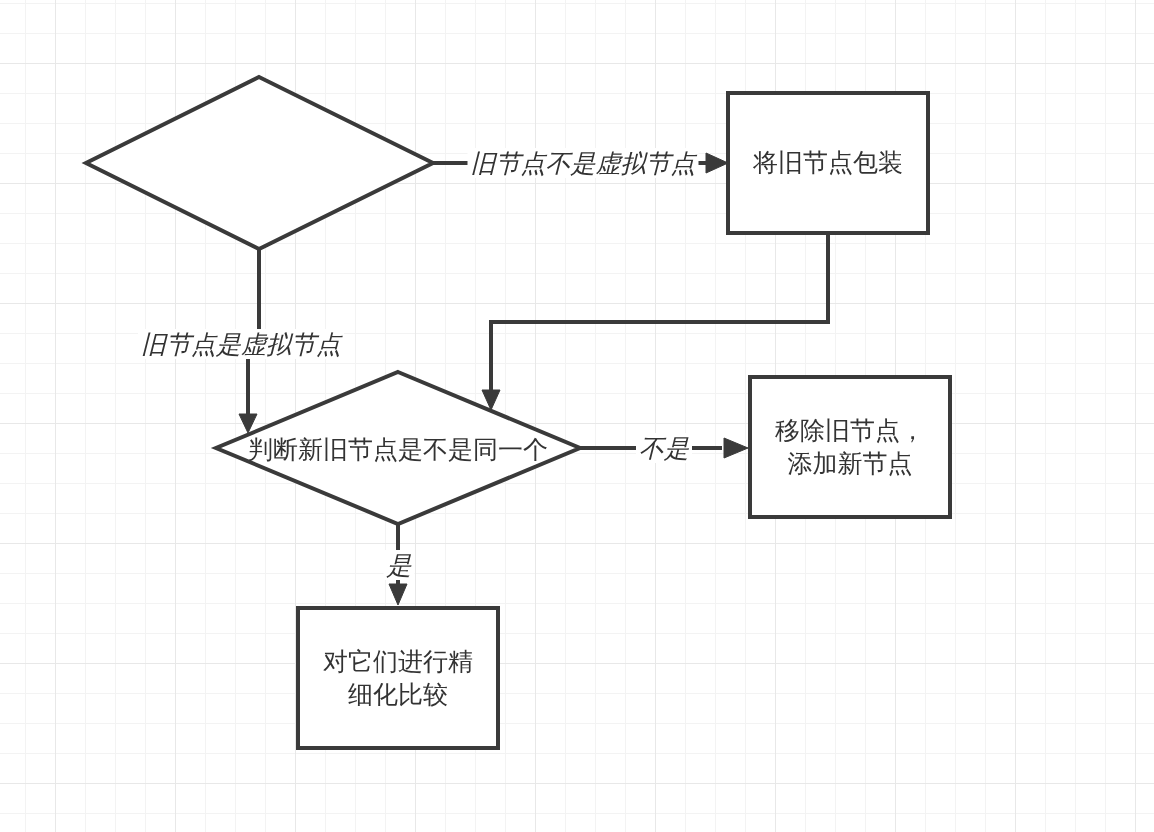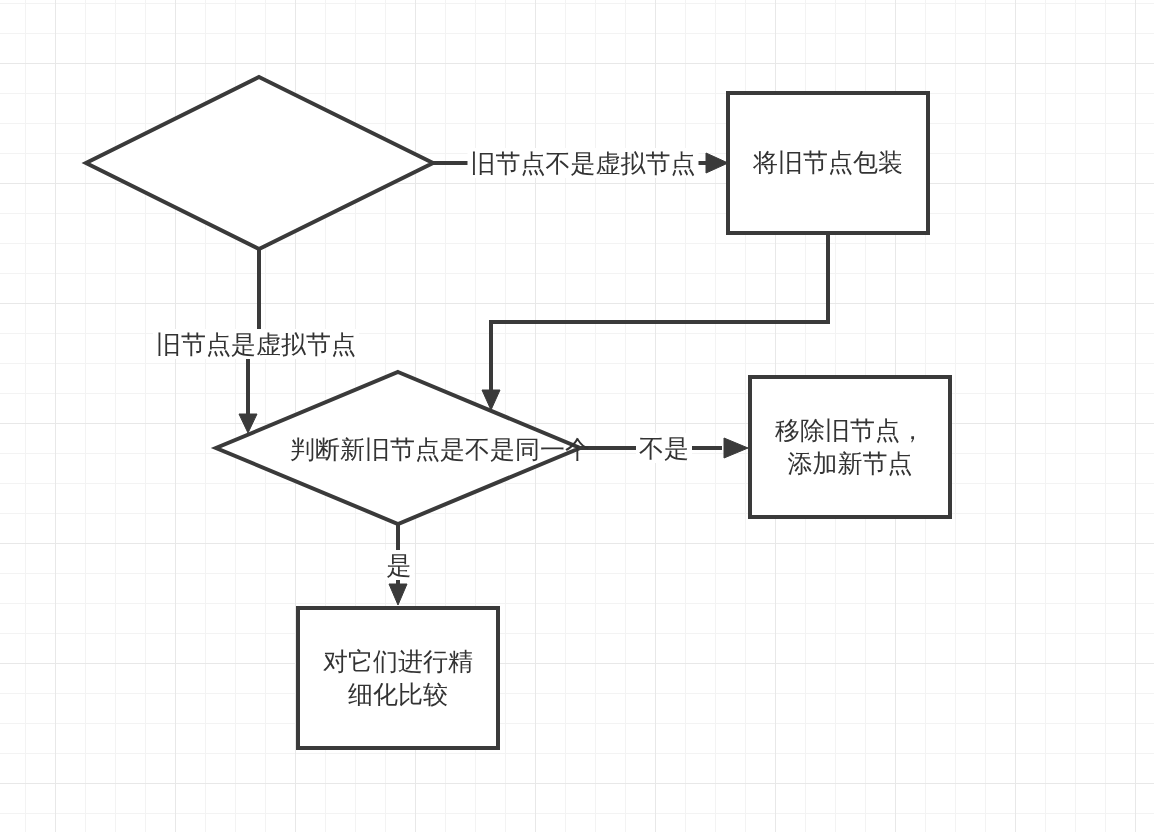--- a/index.html
+++ b/index.html
@@ -48,28 +48,29 @@
     color: #333333;
     font-size: 25px;
     line-height: 33px;
     text-align: center;
     white-space: nowrap;
   }
   .edge-label {
     background: #ffffff;
     padding: 0 3px;
     line-height: 30px;
+    font-style: italic;
   }
   .lbl-check-old   { left: 260px; top: 165px; }
   .lbl-wrap        { left: 828px; top: 164px; font-family: Liberation Mono, monospace; }
-  .lbl-check-same  { left: 398px; top: 449px; margin-left: 42px; }
+  .lbl-check-same  { left: 398px; top: 449px; }
   .lbl-remove-add  { left: 850px; top: 447px; }
   .lbl-compare     { left: 398px; top: 678px; }
   .elbl-not-vnode  { left: 583px; top: 163px; }
-  .elbl-is-vnode   { left: 256px; top: 344px; }
+  .elbl-is-vnode   { left: 241px; top: 344px; }
   .elbl-not-same   { left: 664px; top: 448px; }
   .elbl-same       { left: 399px; top: 565px; }
 </style>
 </head>
 <body>
 
 <div class="canvas">
 
   <svg class="diagram-svg" width="1154" height="832" viewBox="0 0 1154 832">
 

